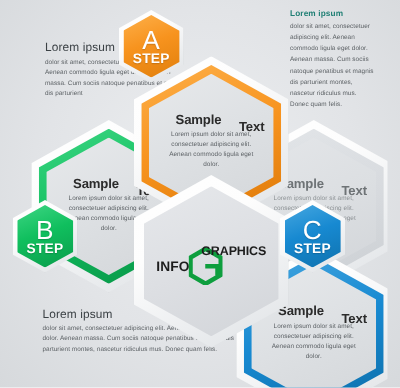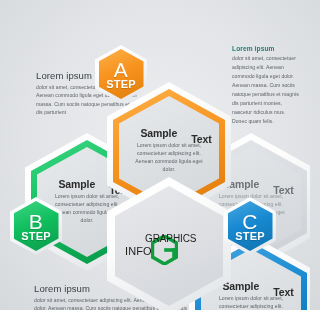--- a/index.html
+++ b/index.html
@@ -2,21 +2,21 @@
 <html><head>
 <meta charset="utf-8">
 <style>
   html,body{margin:0;padding:0;}
   body{
     width:310px;height:310px;overflow:hidden;
     font-family:"Liberation Sans","DejaVu Sans",sans-serif;
     background:radial-gradient(ellipse at 50% 45%, #eceef0 0%, #e2e4e7 55%, #d6d9dc 100%);
     position:relative;
   }
-  #stage{position:absolute;inset:0;margin-top:37px;}
+  #stage{position:absolute;inset:0;}
 
   
   .hexwrap{position:absolute;}
   .hex{
     position:absolute;inset:0;
     clip-path:polygon(50% 0%,100% 25%,100% 75%,50% 100%,0% 75%,0% 25%);
   }
   
   .plate{
     background:linear-gradient(150deg,#ffffff 0%,#fdfdfd 35%,#eceef0 70%,#dfe2e5 100%);
@@ -81,25 +81,25 @@
   .muted .sample-body{color:#8d9295;}
 
   
   .logo-box{
     position:absolute;inset:0;
     display:flex;align-items:center;justify-content:center;
   }
   .logo-inner{position:relative;width:96px;height:34px;}
   .logo-info{
     position:absolute;left:4px;top:16px;
-    font-size:11px;font-weight:400;color:#1d1d1d;letter-spacing:.1px;
+    font-size:11px;font-weight:700;color:#1d1d1d;letter-spacing:.1px;
   }
   .logo-graphics{
-    position:absolute;left:24px;top:4px;
-    font-size:10px;font-weight:400;color:#1d1d1d;letter-spacing:-.1px;
+    position:absolute;left:40px;top:4px;
+    font-size:10px;font-weight:700;color:#1d1d1d;letter-spacing:-.1px;
   }
   .logo-g{
     position:absolute;left:30px;top:6px;width:27px;height:30px;
   }
 
   
   .txtblock{position:absolute;}
   .tb-head{
     font-size:9.5px;color:#3b4145;font-weight:400;letter-spacing:.1px;
     margin-bottom:2px;

